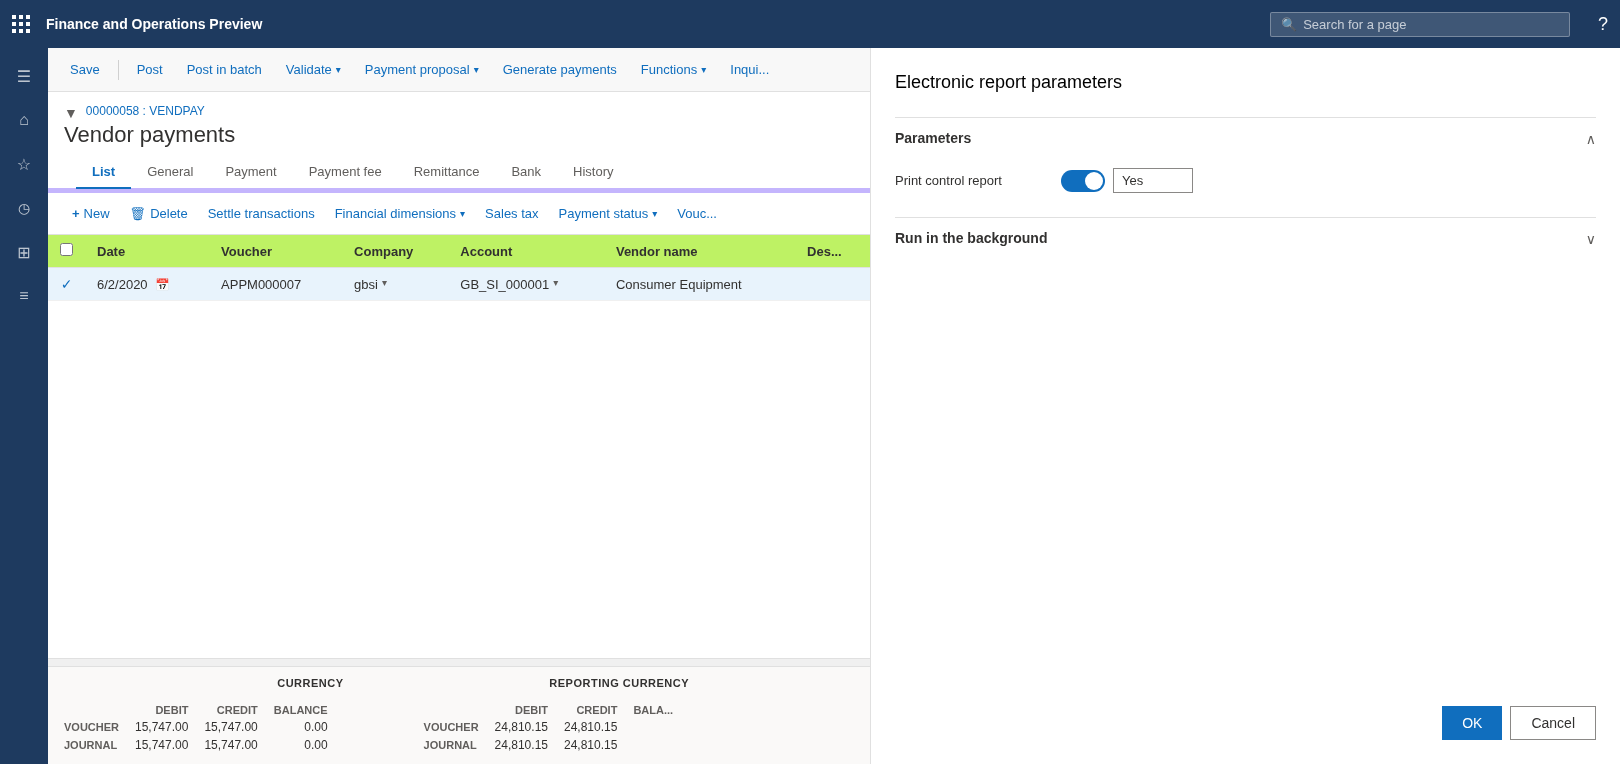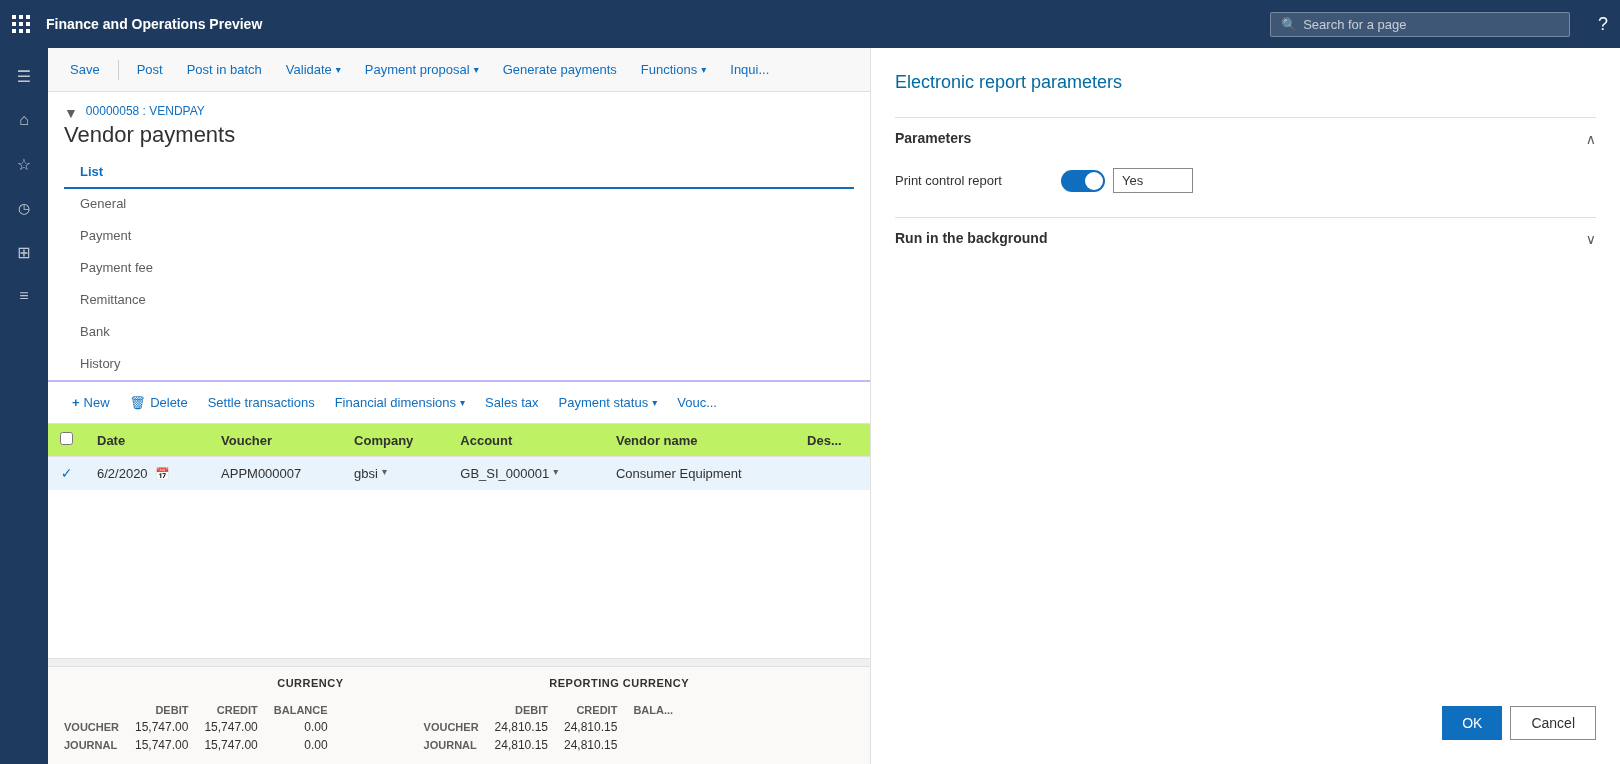--- a/index.html
+++ b/index.html
@@ -100,24 +100,23 @@
     .page-header {
       padding: 12px 16px 0;
       flex-shrink: 0;
     }
     .page-breadcrumb { font-size: 12px; color: #106ebe; margin-bottom: 4px; }
     .page-title { font-size: 22px; font-weight: 300; color: #323130; margin-bottom: 8px; }
 
     
     .tabs {
       display: flex;
-      border-bottom: 2px solid #c4b5fd;
-      padding: 0 16px;
-      flex-shrink: 0;
-      flex-direction: column;
+      border-bottom: 5px solid #c4b5fd;
+      padding: 0 28px;
+      flex-shrink: 0;
     }
     .tab {
       padding: 8px 16px;
       font-size: 13px;
       color: #605e5c;
       cursor: pointer;
       border-bottom: 2px solid transparent;
       margin-bottom: -1px;
     }
     .tab.active {
@@ -230,21 +229,21 @@
       background: white;
       border-left: 1px solid #e0e0e0;
       display: flex;
       flex-direction: column;
       flex-shrink: 0;
       padding: 24px;
     }
     .panel-title {
       font-size: 18px;
       font-weight: 400;
-      color: #0369a1;
+      color: #000000;
       margin-bottom: 24px;
     }
     .panel-section {
       border-top: 1px solid #e0e0e0;
       margin-bottom: 0;
     }
     .panel-section-header {
       display: flex;
       justify-content: space-between;
       padding: 12px 0;

